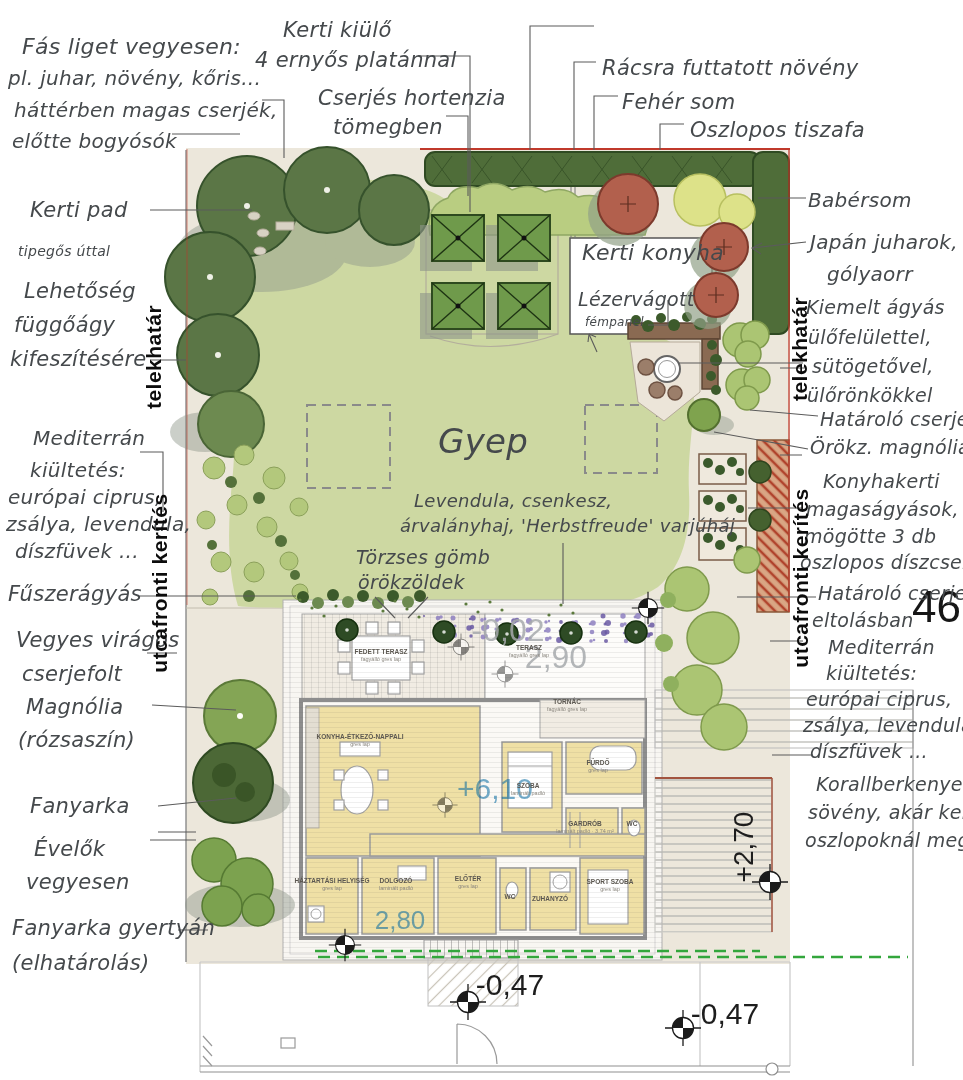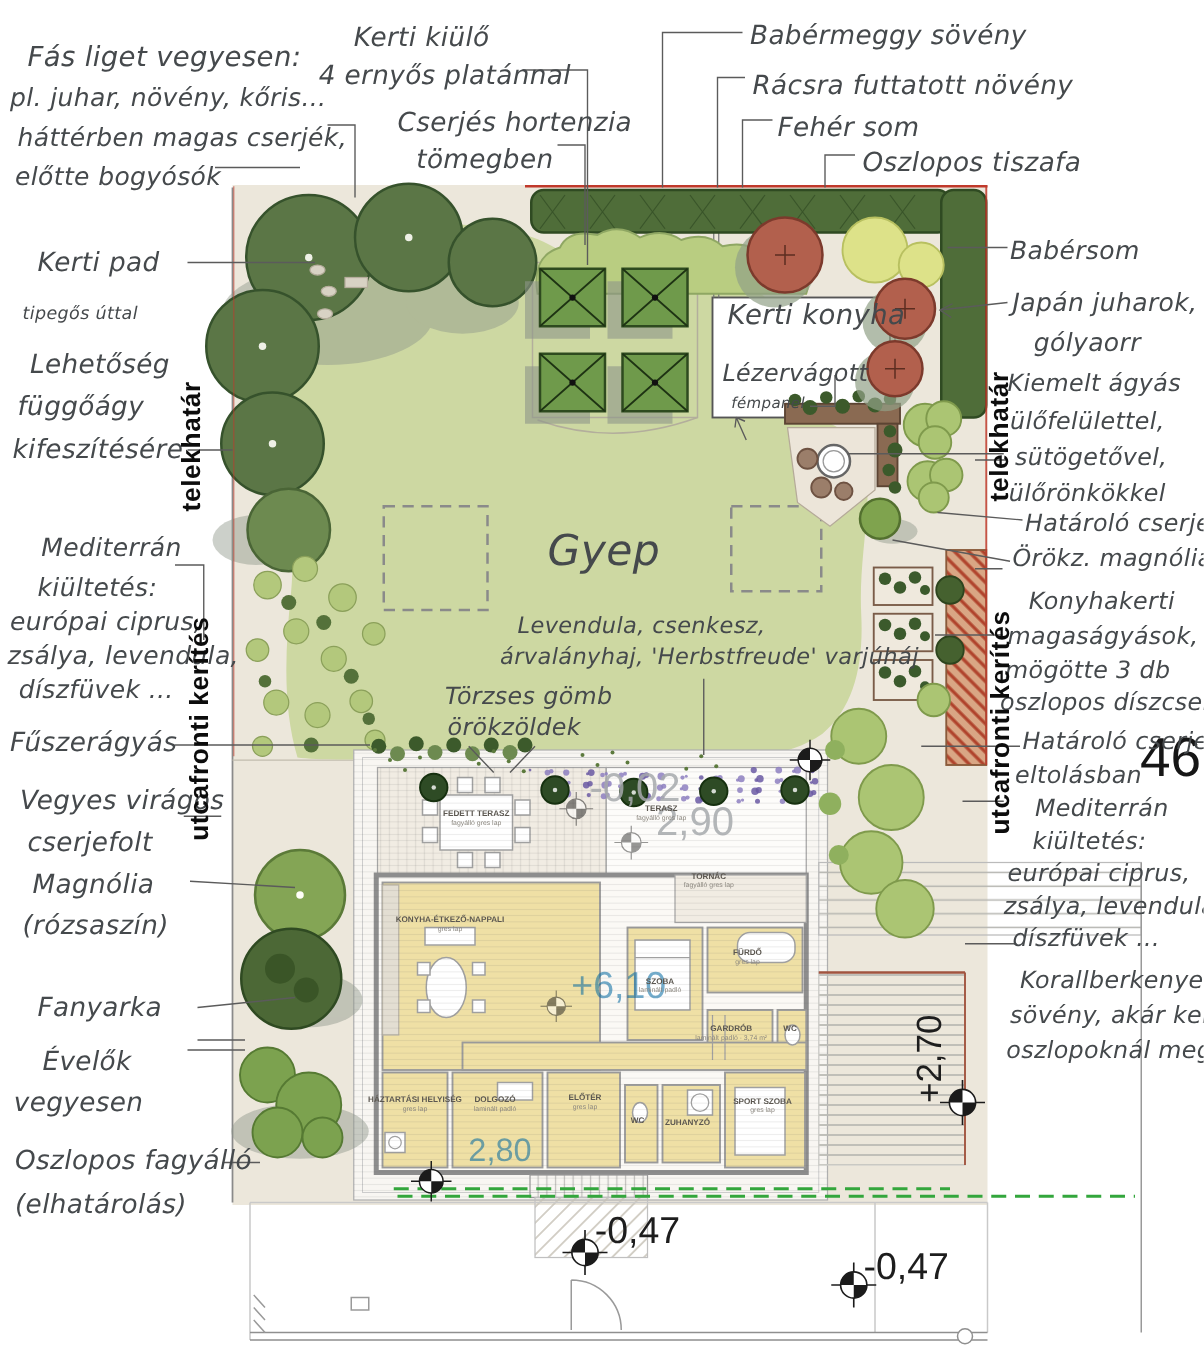--- a/index.html
+++ b/index.html
@@ -520,28 +520,27 @@
       <div class="hand" style="left: 8px; top: 487px; font-size: 20px;">európai ciprus,</div>
       <div class="hand" style="left: 6px; top: 514px; font-size: 20px;">zsálya, levendula,</div>
       <div class="hand" style="left: 15px; top: 541px; font-size: 20px;">díszfüvek ...</div>
       <div class="hand" style="left: 8px; top: 584px; font-size: 21px;">Fűszerágyás</div>
       <div class="hand" style="left: 16px; top: 630px; font-size: 21px;">Vegyes virágos</div>
       <div class="hand" style="left: 22px; top: 664px; font-size: 21px;">cserjefolt</div>
       <div class="hand" style="left: 26px; top: 697px; font-size: 21px;">Magnólia</div>
       <div class="hand" style="left: 18px; top: 730px; font-size: 21px;">(rózsaszín)</div>
       <div class="hand" style="left: 30px; top: 796px; font-size: 21px;">Fanyarka</div>
       <div class="hand" style="left: 34px; top: 839px; font-size: 21px;">Évelők</div>
-      <div class="hand" style="left: 11px; top: 872px; font-size: 21px; text-align: right;">vegyesen</div>
-      <div class="hand" style="left: 12px; top: 918px; font-size: 21px;">Oszlopos fagyálló</div>
+      <div class="hand" style="left: 26px; top: 872px; font-size: 21px; text-align: right;">vegyesen</div>
+      <div class="hand" style="left: 12px; top: 918px; font-size: 21px;">Fanyarka gyertyán</div>
       <div class="hand" style="left: 12px; top: 953px; font-size: 21px; font-style: italic;">(elhatárolás)</div>
       <div class="hand" style="left: 283px; top: 20px; font-size: 21px;">Kerti kiülő</div>
       <div class="hand" style="left: 255px; top: 50px; font-size: 21px;">4 ernyős platánnal</div>
       <div class="hand" style="left: 318px; top: 88px; font-size: 21px;">Cserjés hortenzia</div>
       <div class="hand" style="left: 333px; top: 117px; font-size: 21px;">tömegben</div>
-      <div class="hand" style="left: 600px; top: 18px; font-size: 21px;">Babérmeggy sövény</div>
       <div class="hand" style="left: 602px; top: 58px; font-size: 21px;">Rácsra futtatott növény</div>
       <div class="hand" style="left: 622px; top: 92px; font-size: 21px;">Fehér som</div>
       <div class="hand" style="left: 690px; top: 120px; font-size: 21px;">Oszlopos tiszafa</div>
       <div class="hand" style="left: 808px; top: 190px; font-size: 20px;">Babérsom</div>
       <div class="hand" style="left: 810px; top: 232px; font-size: 20px;">Japán juharok,</div>
       <div class="hand" style="left: 827px; top: 264px; font-size: 20px;">gólyaorr</div>
       <div class="hand" style="left: 806px; top: 298px; font-size: 19px;">Kiemelt ágyás</div>
       <div class="hand" style="left: 808px; top: 328px; font-size: 19px;">ülőfelülettel,</div>
       <div class="hand" style="left: 812px; top: 357px; font-size: 19px;">sütögetővel,</div>
       <div class="hand" style="left: 807px; top: 386px; font-size: 19px;">ülőrönkökkel</div>

